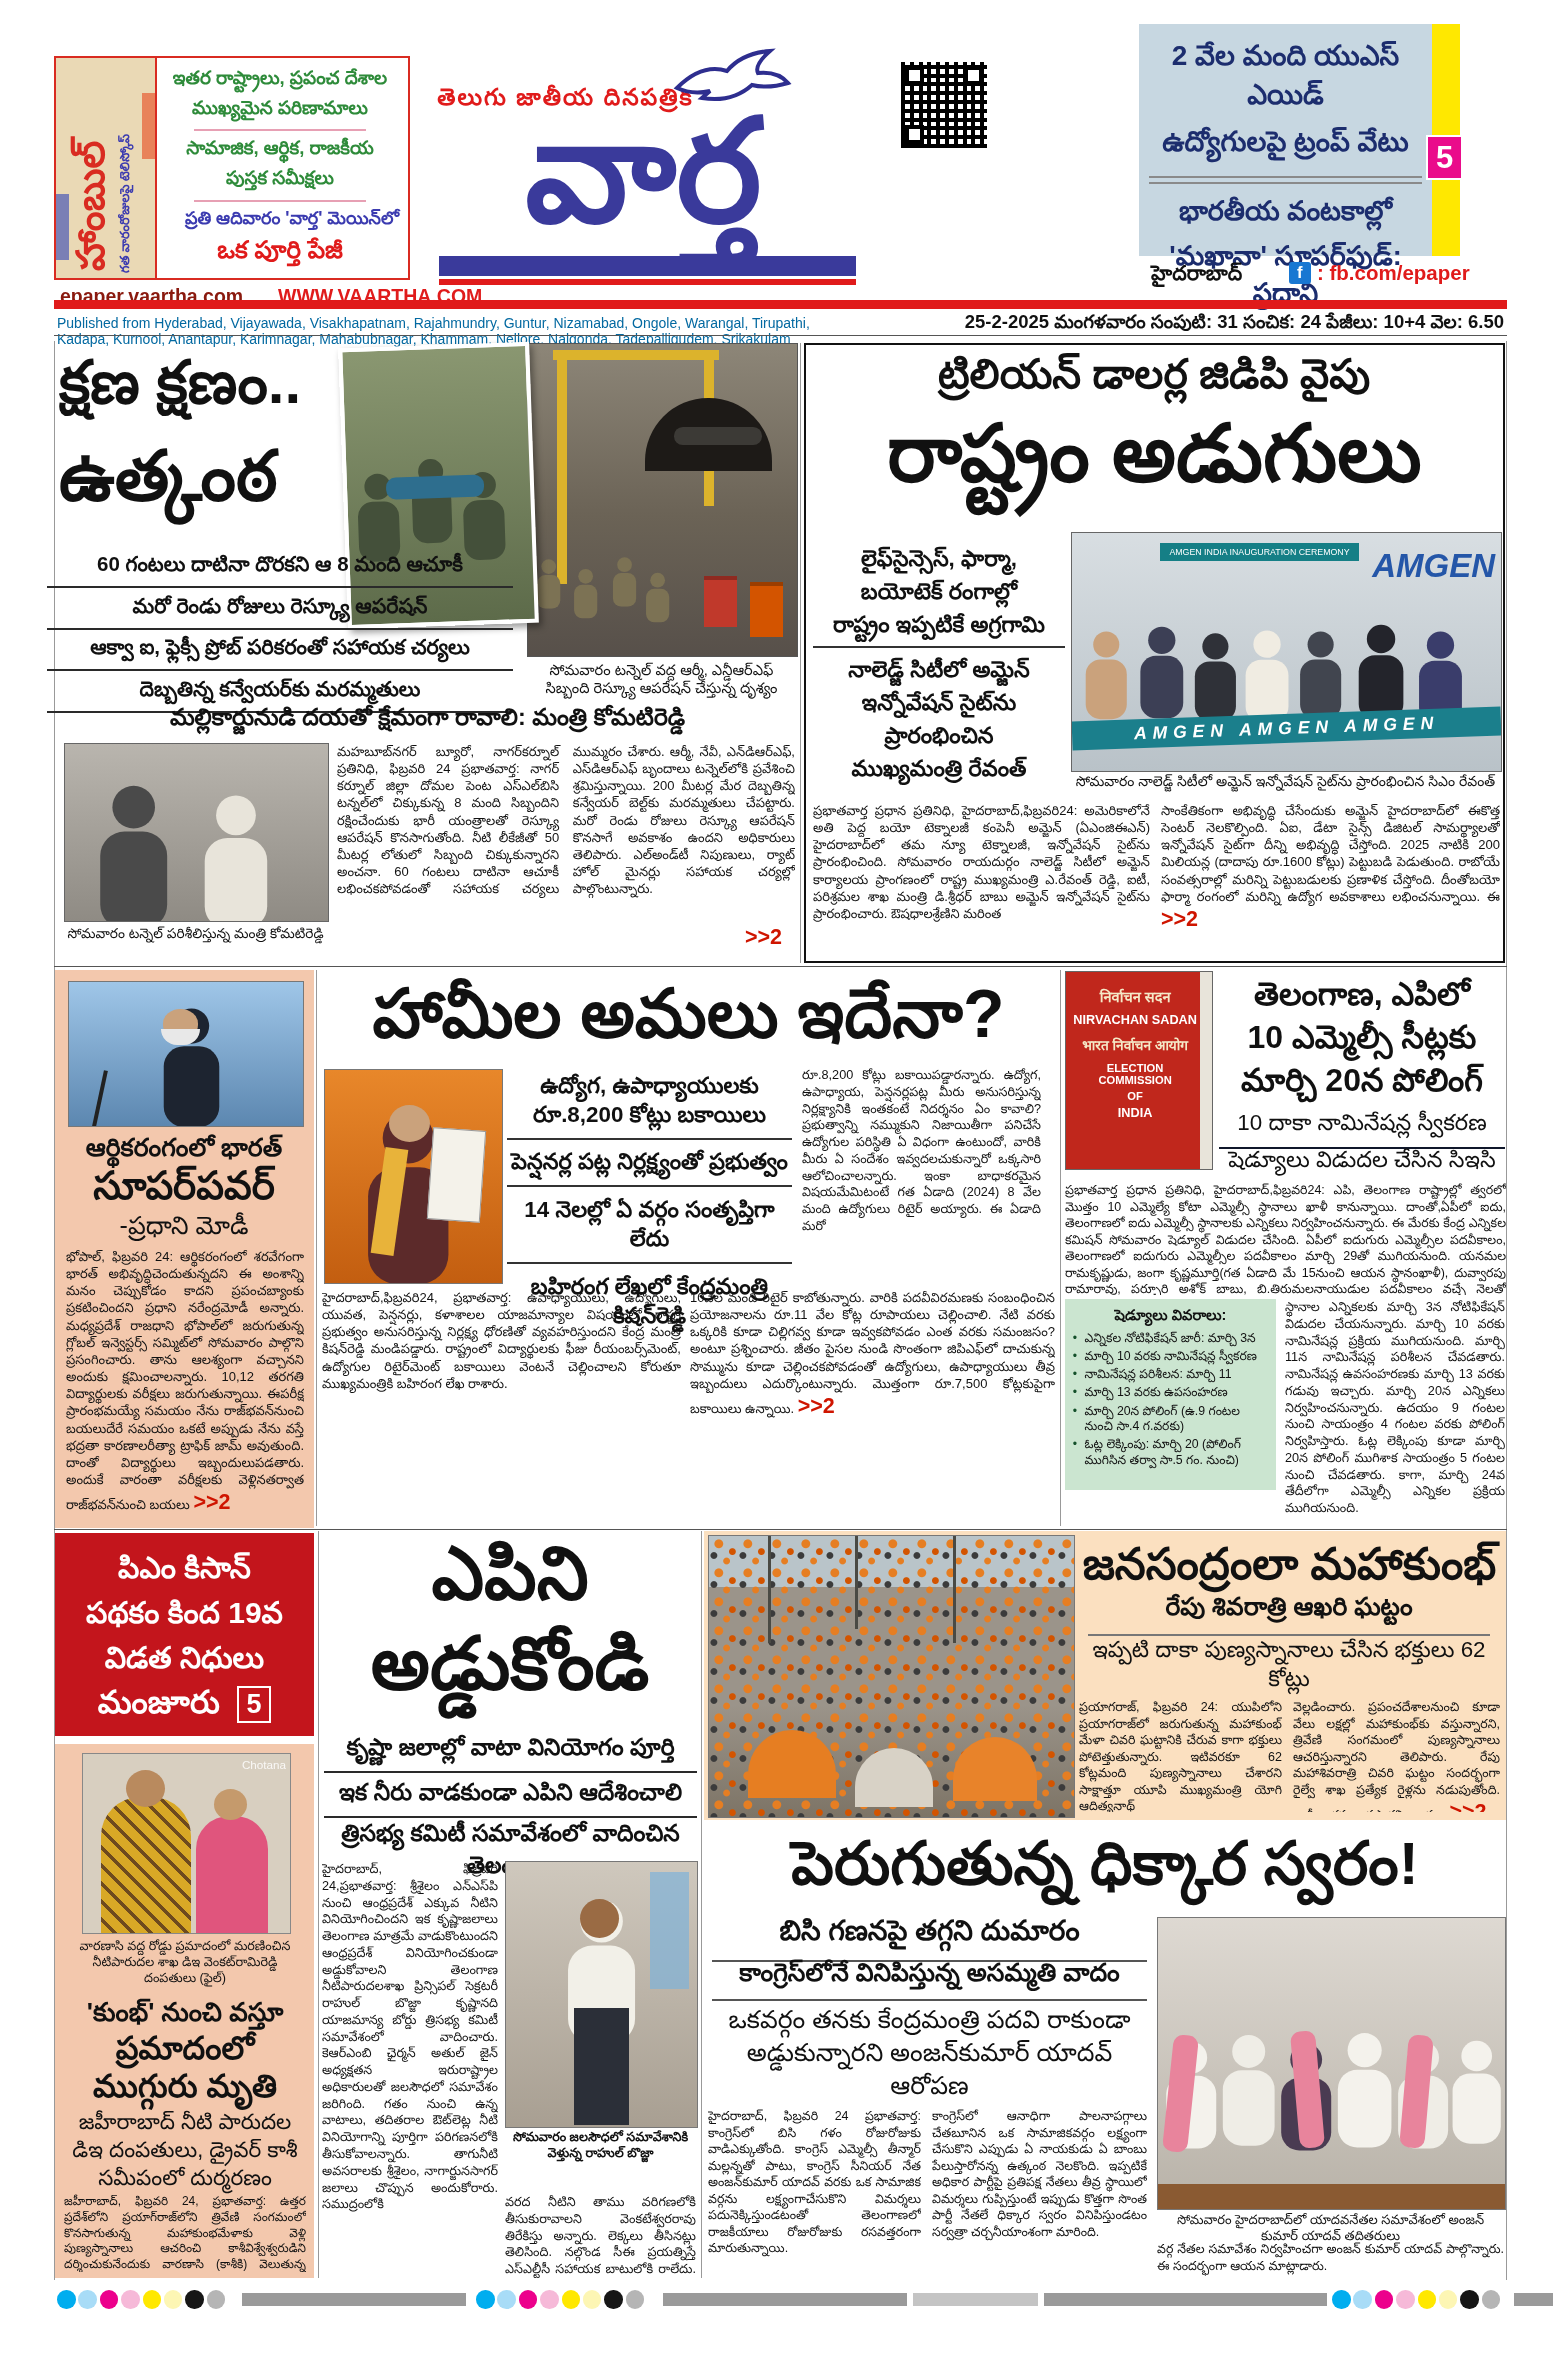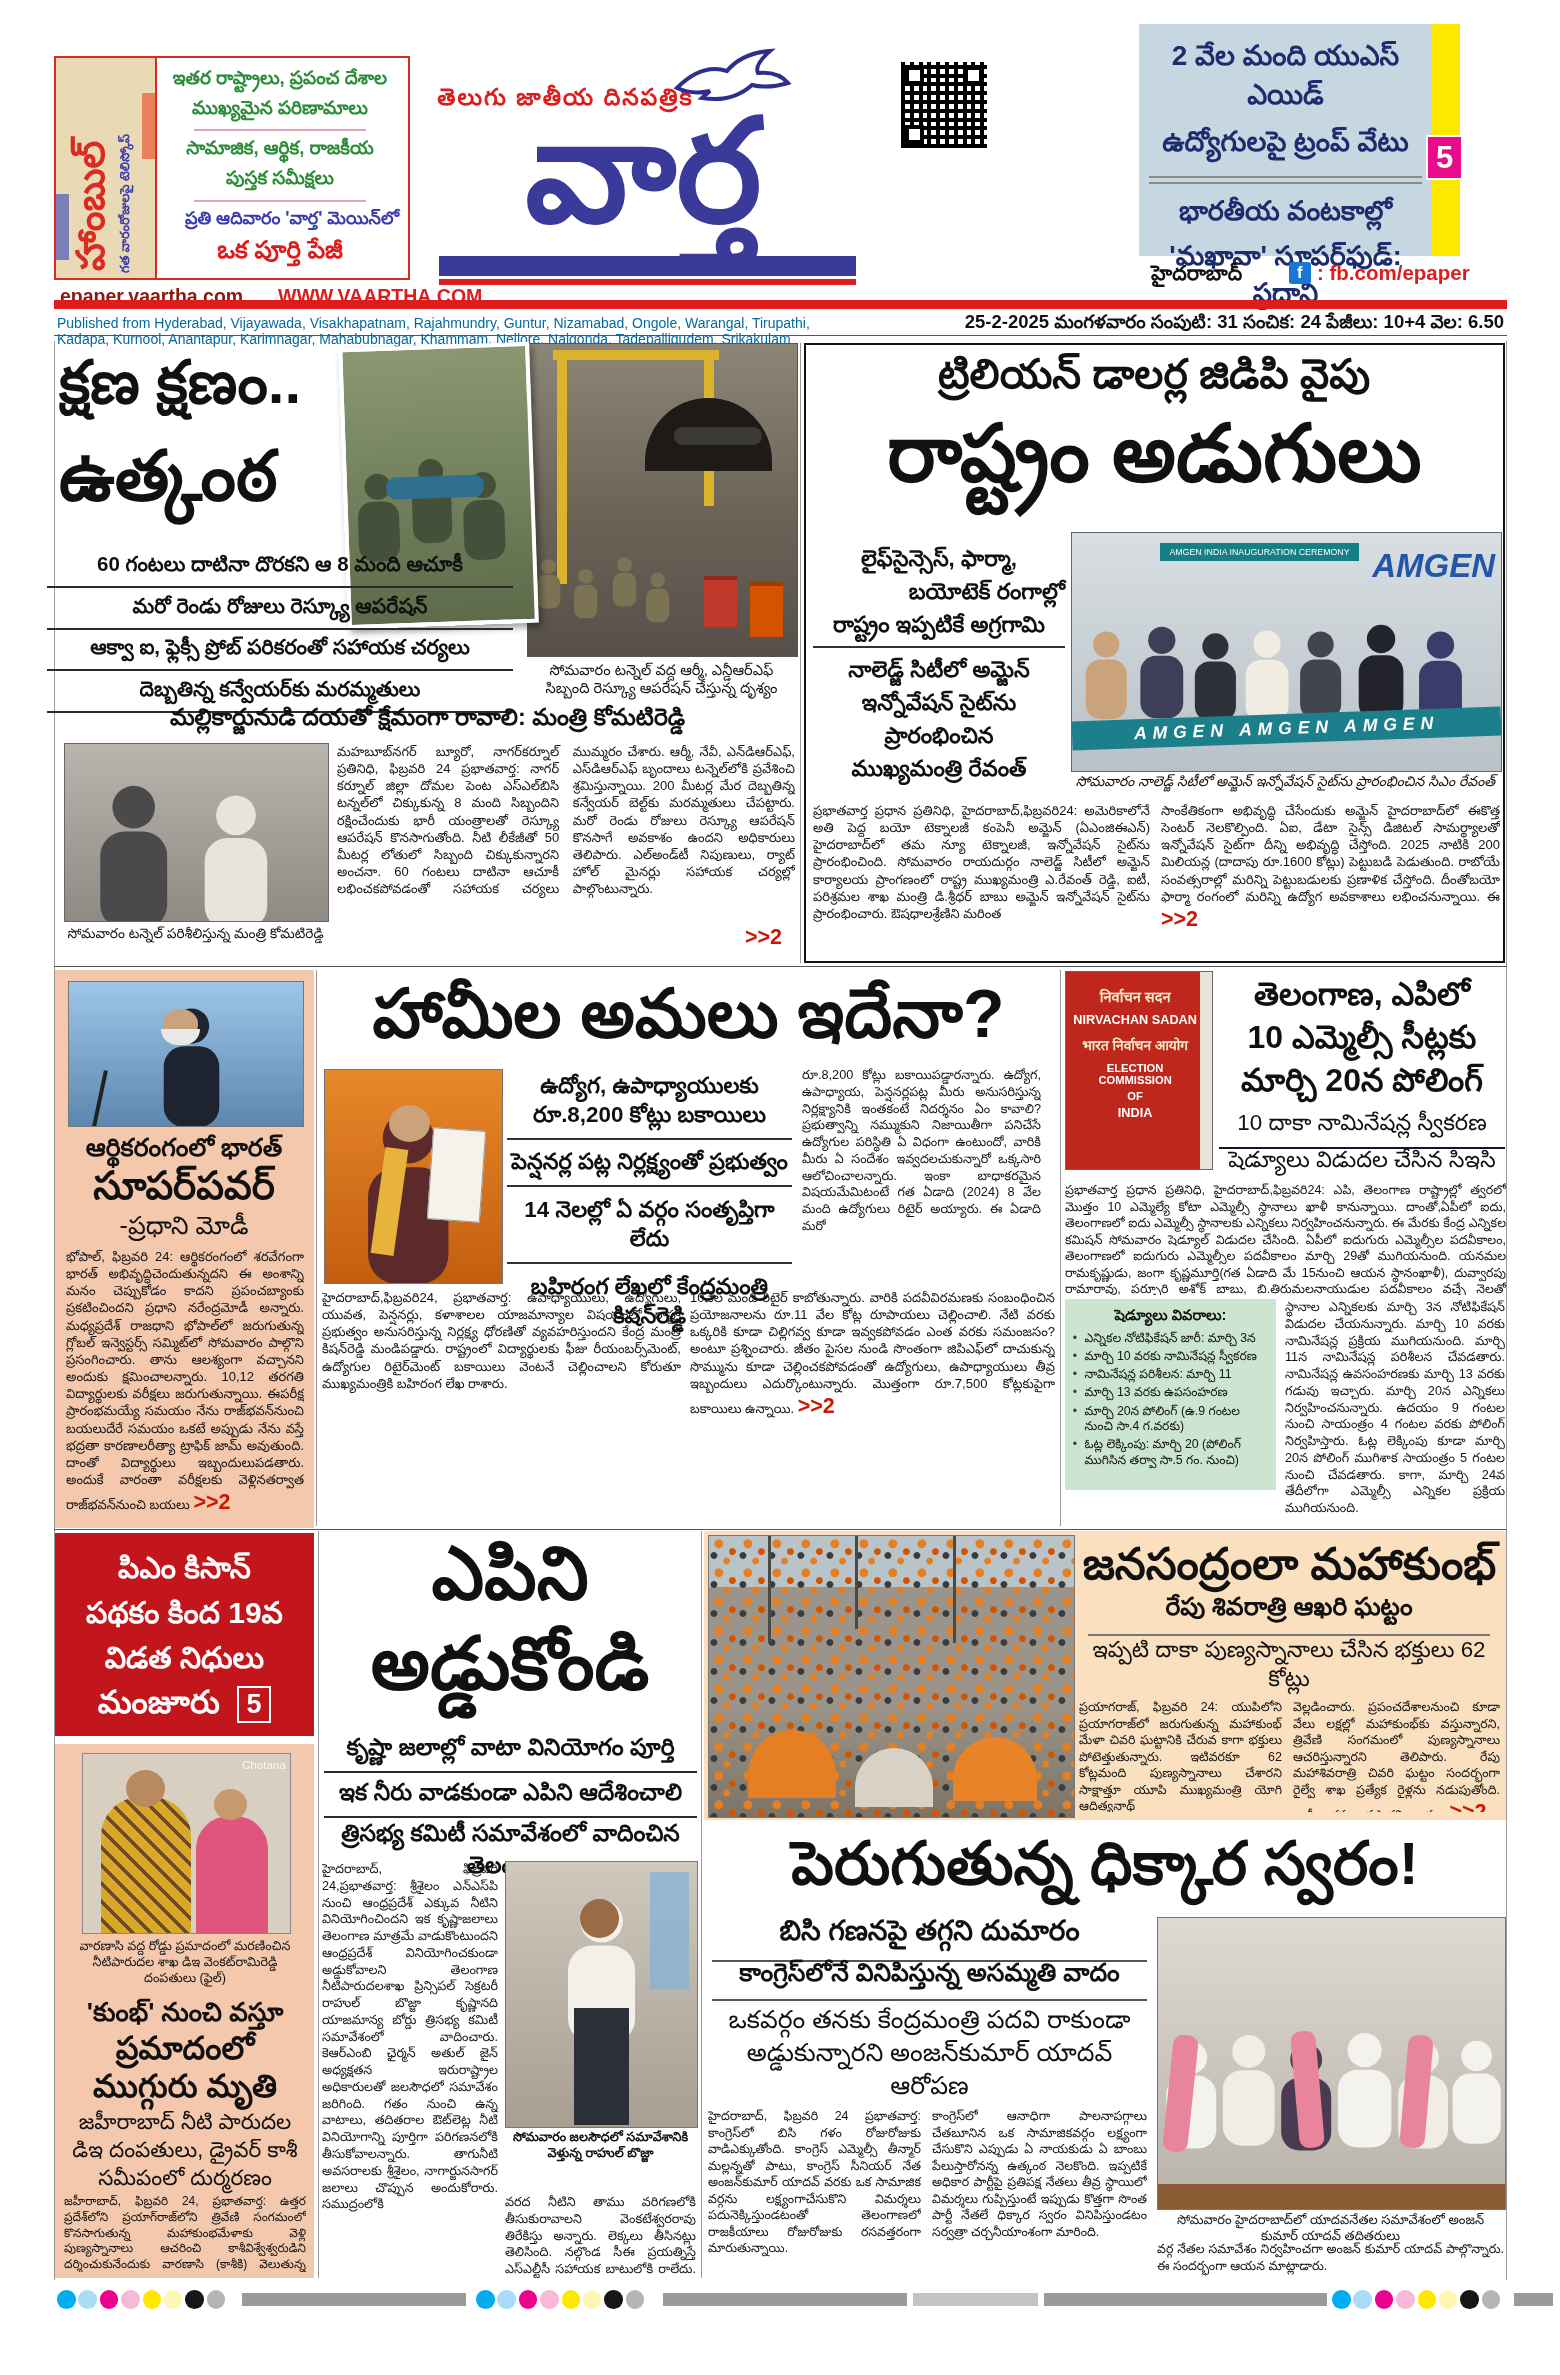--- a/index.html
+++ b/index.html
@@ -158,21 +158,21 @@
 
   <div class="ab j body-txt" style="left:337px;top:743px;width:458px;height:177px;font-size:13px;column-count:2;column-gap:13.7px;overflow:hidden;">మహబూబ్‌నగర్ బ్యూరో, నాగర్‌కర్నూల్ ప్రతినిధి, ఫిబ్రవరి 24 ప్రభాతవార్త: నాగర్ కర్నూల్ జిల్లా దోమల పెంట ఎస్ఎల్‌బిసి టన్నల్‌లో చిక్కుకున్న 8 మంది సిబ్బందిని రక్షించేందుకు భారీ యంత్రాలతో రెస్క్యూ ఆపరేషన్ కొనసాగుతోంది. నీటి లీకేజీతో 50 మీటర్ల లోతులో సిబ్బంది చిక్కుకున్నారని అంచనా. 60 గంటలు దాటినా ఆచూకీ లభించకపోవడంతో సహాయక చర్యలు ముమ్మరం చేశారు. ఆర్మీ, నేవీ, ఎన్‌డిఆర్‌ఎఫ్, ఎస్‌డిఆర్‌ఎఫ్ బృందాలు టన్నెల్‌లోకి ప్రవేశించి శ్రమిస్తున్నాయి. 200 మీటర్ల మేర దెబ్బతిన్న కన్వేయర్ బెల్ట్‌కు మరమ్మతులు చేపట్టారు. మరో రెండు రోజులు రెస్క్యూ ఆపరేషన్ కొనసాగే అవకాశం ఉందని అధికారులు తెలిపారు. ఎల్అండ్‌టీ నిపుణులు, ర్యాట్ హోల్ మైనర్లు సహాయక చర్యల్లో పాల్గొంటున్నారు.</div>
   <div class="ab jump" style="left:745px;top:925px;">&gt;&gt;2</div>
 
   <div class="ab" style="left:804px;top:343px;width:701px;height:620px;border:2px solid #111;box-sizing:border-box;"></div>
   <div class="ab b c" style="left:809px;top:351px;width:690px;font-size:41px;">ట్రిలియన్ డాలర్ల జిడిపి వైపు</div>
   <div class="ab b c" style="left:808px;top:408px;width:693px;font-size:80px;line-height:1.15;">రాష్ట్రం అడుగులు</div>
 
   <div class="ab" style="left:813px;top:542px;width:252px;">
     <div class="c b" style="font-size:22.4px;line-height:33px;">లైఫ్‌సైన్సెస్, ఫార్మా,</div>
-    <div class="c b" style="font-size:22.4px;line-height:33px;text-align:right;">బయోటెక్ రంగాల్లో</div>
+    <div class="c b" style="font-size:22.4px;line-height:33px;">బయోటెక్ రంగాల్లో</div>
     <div class="c b" style="font-size:22.4px;line-height:33px;border-bottom:2px solid #333;padding-bottom:4.9px;">రాష్ట్రం ఇప్పటికే అగ్రగామి</div>
     <div class="c b" style="font-size:22.4px;line-height:33px;padding-top:4.9px;">నాలెడ్జ్ సిటీలో అమ్జెన్</div>
     <div class="c b" style="font-size:22.4px;line-height:33px;">ఇన్నోవేషన్ సైట్‌ను</div>
     <div class="c b" style="font-size:22.4px;line-height:33px;">ప్రారంభించిన</div>
     <div class="c b" style="font-size:22.4px;line-height:33px;">ముఖ్యమంత్రి రేవంత్</div>
   </div>
 
   <div class="ab photo" style="left:1071px;top:532px;width:429px;height:238px;background:linear-gradient(#d8dee2,#b9c2c8);border:1px solid #666;">
     <div class="ab c" style="left:88px;top:9.8px;width:195px;background:#157f86;color:#fff;font-size:8.8px;padding:3.9px 2px;">AMGEN INDIA INAUGURATION CEREMONY</div>
     <div class="ab b" style="right:5.9px;top:13.7px;color:#2456a8;font-size:33px;font-style:italic;">AMGEN</div>
@@ -182,21 +182,21 @@
         <use href="#p" x="118" y="12" width="46" height="130" fill="#2f3138"></use>
         <use href="#p" x="170" y="8" width="48" height="136" fill="#f0ece2"></use>
         <use href="#p" x="226" y="10" width="46" height="130" fill="#41454f"></use>
         <use href="#p" x="286" y="2" width="50" height="140" fill="#23242b"></use>
         <use href="#p" x="348" y="10" width="48" height="134" fill="#3a3d6b"></use>
       </svg>
     <div class="ab" style="left:0;top:181px;width:429px;height:29px;background:#1b7f8c;transform:rotate(-2deg);color:#fff;font-weight:bold;font-size:17.6px;font-style:italic;letter-spacing:5.9px;text-align:center;line-height:29px;">
       <span>AMGEN</span> <span>AMGEN</span> <span>AMGEN</span>
     </div>
   </div>
-  <div class="ab cap" style="left:1071px;top:773px;width:429px;font-size:14px;font-style:italic;">సోమవారం నాలెడ్జ్ సిటీలో అమ్జెన్ ఇన్నోవేషన్ సైట్‌ను ప్రారంభించిన సిఎం రేవంత్</div>
+  <div class="ab cap" style="left:1071px;top:773px;width:429px;font-size:14px;">సోమవారం నాలెడ్జ్ సిటీలో అమ్జెన్ ఇన్నోవేషన్ సైట్‌ను ప్రారంభించిన సిఎం రేవంత్</div>
 
   <div class="ab j body-txt" style="left:813px;top:802px;width:337px;height:152px;font-size:13px;overflow:hidden;">ప్రభాతవార్త ప్రధాన ప్రతినిధి, హైదరాబాద్,ఫిబ్రవరి24: అమెరికాలోనే అతి పెద్ద బయో టెక్నాలజీ కంపెనీ అమ్జెన్ (ఏఎంజిఈఎన్) హైదరాబాద్‌లో తమ న్యూ టెక్నాలజీ, ఇన్నోవేషన్ సైట్‌ను ప్రారంభించింది. సోమవారం రాయదుర్గం నాలెడ్జ్ సిటీలో అమ్జెన్ కార్యాలయ ప్రాంగణంలో రాష్ట్ర ముఖ్యమంత్రి ఎ.రేవంత్ రెడ్డి, ఐటీ, పరిశ్రమల శాఖ మంత్రి డి.శ్రీధర్ బాబు అమ్జెన్ ఇన్నోవేషన్ సైట్‌ను ప్రారంభించారు. ఔషధాలశ్రేణిని మరింత</div>
   <div class="ab j body-txt" style="left:1161px;top:802px;width:339px;height:152px;font-size:13px;overflow:hidden;">
     <span>సాంకేతికంగా అభివృద్ధి చేసేందుకు అమ్జెన్ హైదరాబాద్‌లో ఈకొత్త సెంటర్ నెలకొల్పింది. ఏఐ, డేటా సైన్స్ డిజిటల్ సామర్థ్యాలతో ఇన్నోవేషన్ సైట్‌గా దీన్ని అభివృద్ధి చేస్తోంది. 2025 నాటికి 200 మిలియన్ల (దాదాపు రూ.1600 కోట్లు) పెట్టుబడి పెడుతుంది. రాబోయే సంవత్సరాల్లో మరిన్ని పెట్టుబడులకు ప్రణాళిక చేస్తోంది. దీంతోబయో ఫార్మా రంగంలో మరిన్ని ఉద్యోగ అవకాశాలు లభించనున్నాయి. ఈ </span><span class="jump">&gt;&gt;2</span>
   </div>
 
   <div class="ab hairline" style="left:54px;top:966px;width:1453px;"></div>
   <div class="ab vline" style="left:316px;top:970px;height:556px;"></div>
   <div class="ab vline" style="left:1060px;top:970px;height:556px;"></div>
 

